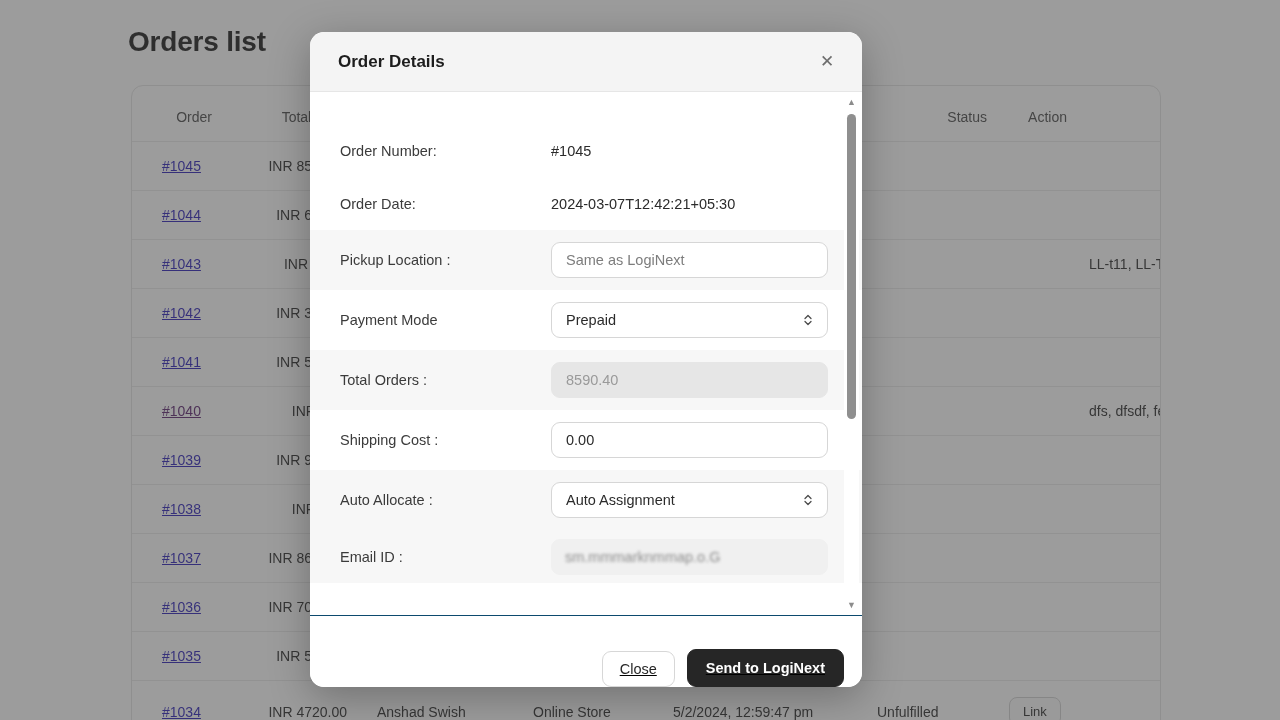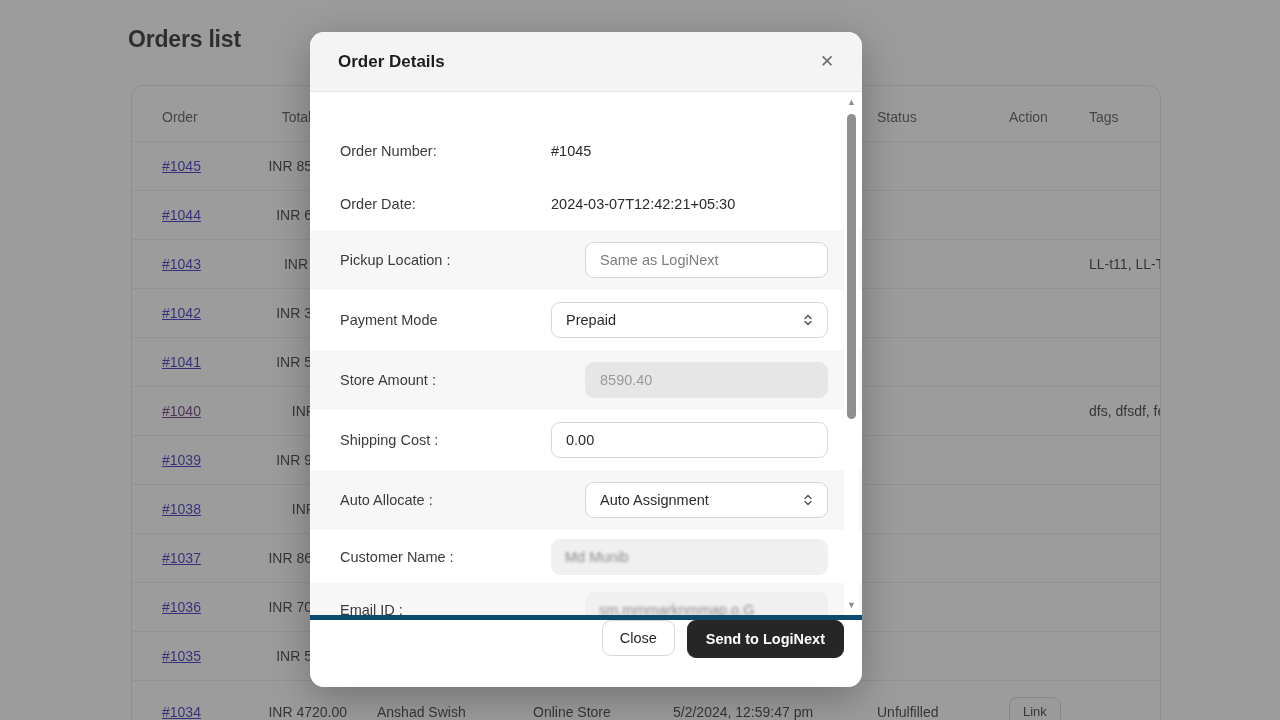--- a/index.html
+++ b/index.html
@@ -17,21 +17,21 @@
     position: absolute;
     inset: 0;
     background: #ffffff;
     padding: 0;
   }
 
   #page-title {
     position: absolute;
     left: 128px;
     top: 26px;
-    font-size: 23px;
+    font-size: 28px;
     font-weight: bold;
     color: #1a1a1a;
     letter-spacing: -0.2px;
   }
 
   #orders-card {
     position: absolute;
     left: 131px;
     top: 85px;
     width: 1030px;
@@ -44,21 +44,21 @@
 
   table.orders {
     width: 100%;
     border-collapse: collapse;
     table-layout: fixed;
   }
   table.orders th {
     font-size: 14px;
     font-weight: normal;
     color: #4a4a4a;
-    text-align: left;
+    text-align: right;
     padding: 23px 8px 16px 8px;
     border-bottom: 1px solid #ebebeb;
     white-space: nowrap;
   }
   table.orders td {
     font-size: 14px;
     color: #2b2b2b;
     padding: 16px 8px;
     border-bottom: 1px solid #ebebeb;
     white-space: nowrap;
@@ -153,21 +153,21 @@
     left: 0; right: 0; top: 16px;
     padding-top: 16px;
   }
 
   .frow {
     display: flex;
     align-items: center;
     min-height: 53px;
     padding: 0 34px 0 30px;
   }
-  .frow.alt { background: #f7f7f7; gap: 34px; }
+  .frow.alt { background: #f7f7f7; }
   .frow .flabel {
     flex: 0 0 211px;
     font-size: 14.5px;
     color: #3b3b3b;
   }
   .frow .fvalue {
     flex: 1 1 auto;
     font-size: 14.5px;
     color: #2b2b2b;
   }
@@ -250,28 +250,29 @@
     width: 9px;
     top: 22px;
     height: 305px;
     background: #8f8f8f;
     border-radius: 5px;
     cursor: pointer;
   }
 
   #modal-footer {
     flex: 0 0 72px;
-    border-top: 5px solid #0c4a6e;
+    border-top: 1px solid #0c4a6e;
     background: #ffffff;
     display: flex;
-    align-items: flex-start;
+    align-items: flex-end;
     justify-content: flex-end;
     gap: 12px;
     padding: 0 18px 0 0;
     border-radius: 0 0 14px 14px;
+    text-decoration: underline;
   }
   .btn {
     font-family: "Liberation Sans", sans-serif;
     font-size: 14.5px;
     border-radius: 9px;
     cursor: pointer;
     padding: 9px 17px;
   }
   .btn-close {
     background: #ffffff;
@@ -474,21 +475,21 @@
               <svg width="12" height="16" viewBox="0 0 12 16" fill="none" stroke="currentColor" stroke-width="1.3" stroke-linecap="round" stroke-linejoin="round">
                 <polyline points="3,6.5 6,3.5 9,6.5"></polyline>
                 <polyline points="3,9.5 6,12.5 9,9.5"></polyline>
               </svg>
             </span>
           </div>
         </div>
       </div>
 
       <div class="frow alt tall">
-        <div class="flabel">Store Amount :</div>
+        <div class="flabel">Total Orders :</div>
         <div class="fvalue">
           <div class="fld-wrap">
             <input class="fld grey" type="text" disabled="" value="8590.40" style="">
           </div>
         </div>
       </div>
 
       <div class="frow tall">
         <div class="flabel">Shipping Cost :</div>
         <div class="fvalue">
@@ -506,29 +507,20 @@
             <span class="sel-caret">
               <svg width="12" height="16" viewBox="0 0 12 16" fill="none" stroke="currentColor" stroke-width="1.3" stroke-linecap="round" stroke-linejoin="round">
                 <polyline points="3,6.5 6,3.5 9,6.5"></polyline>
                 <polyline points="3,9.5 6,12.5 9,9.5"></polyline>
               </svg>
             </span>
           </div>
         </div>
       </div>
 
-      <div class="frow">
-        <div class="flabel">Customer Name :</div>
-        <div class="fvalue">
-          <div class="fld-wrap">
-            <input class="fld blank" type="text" style="">
-            <span class="masked">Md Munib</span>
-          </div>
-        </div>
-      </div>
 
       <div class="frow alt">
         <div class="flabel">Email ID :</div>
         <div class="fvalue">
           <div class="fld-wrap">
             <input class="fld blank" type="text" style="">
             <span class="masked">sm.mmmarknmmap.o.G</span>
           </div>
         </div>
       </div>

